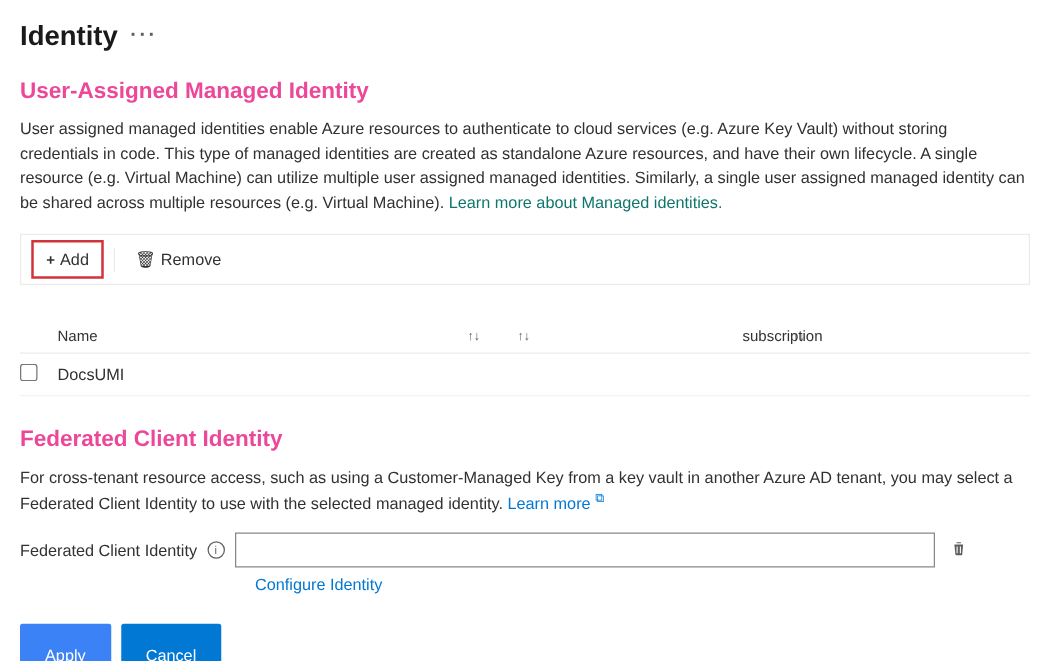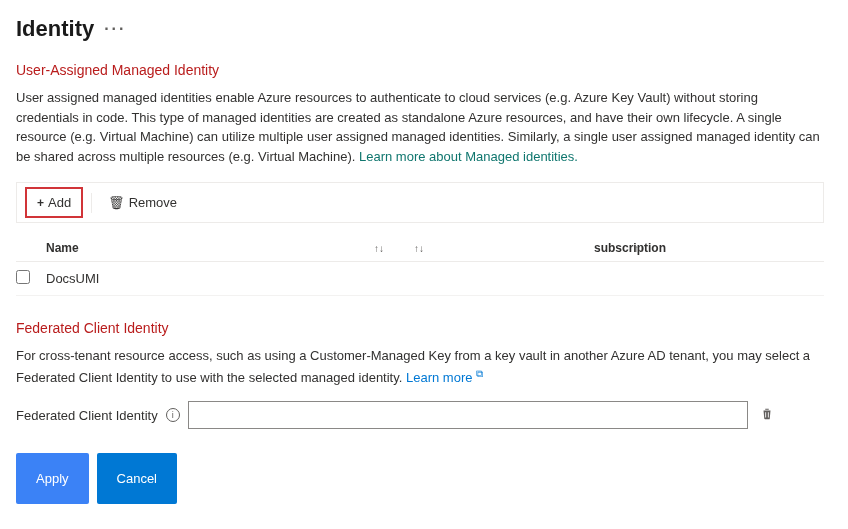--- a/index.html
+++ b/index.html
@@ -23,23 +23,23 @@
       margin-bottom: 20px;
     }
 
     .ellipsis {
       font-size: 16px;
       color: #605e5c;
       letter-spacing: 2px;
     }
 
     .section-title {
-      font-size: 14px;
-      font-weight: 400;
-      color: #b91c1c;
+      font-size: 18px;
+      font-weight: 700;
+      color: #ec4899;
       margin-bottom: 10px;
     }
 
     .description-text {
       font-size: 13px;
       color: #323130;
       line-height: 1.5;
       margin-bottom: 16px;
       max-width: 820px;
     }
@@ -98,25 +98,26 @@
     .table-header {
       display: grid;
       grid-template-columns: 30px 1fr 40px 180px 40px 150px 40px;
       border-bottom: 1px solid #edebe9;
       padding: 6px 0;
       align-items: center;
     }
 
     .th {
       font-size: 12px;
-      font-weight: 700;
+      font-weight: 400;
       color: #323130;
       display: flex;
       align-items: flex-end;
       gap: 4px;
+      margin-top: 16px;
     }
 
     .sort-icon {
       font-size: 10px;
       color: #605e5c;
     }
 
     .table-row {
       display: grid;
       grid-template-columns: 30px 1fr 40px 180px 40px 150px 40px;
@@ -319,18 +320,21 @@
     <span class="federated-label">Federated Client Identity</span>
     <span class="info-icon">i</span>
     <input type="text" class="federated-input" placeholder="" style="">
     <button class="delete-icon-btn">
       <svg class="trash-svg" viewBox="0 0 16 16" fill="currentColor">
         <path d="M6 2h4v1H6V2zm-2 2h8l-.88 9.68A1 1 0 0110.13 14H5.87a1 1 0 01-.99-.87L4 4zm2 2v6h1V6H6zm3 0v6h1V6H9z"></path>
       </svg>
     </button>
   </div>
 
+  <div>
+    <a href="#" class="configure-link">Configure Identity</a>
+  </div>
 </div>
 
 <div class="footer-buttons">
   <button class="btn-apply">Apply</button>
   <button class="btn-cancel">Cancel</button>
 </div>
 
 </body></html>

